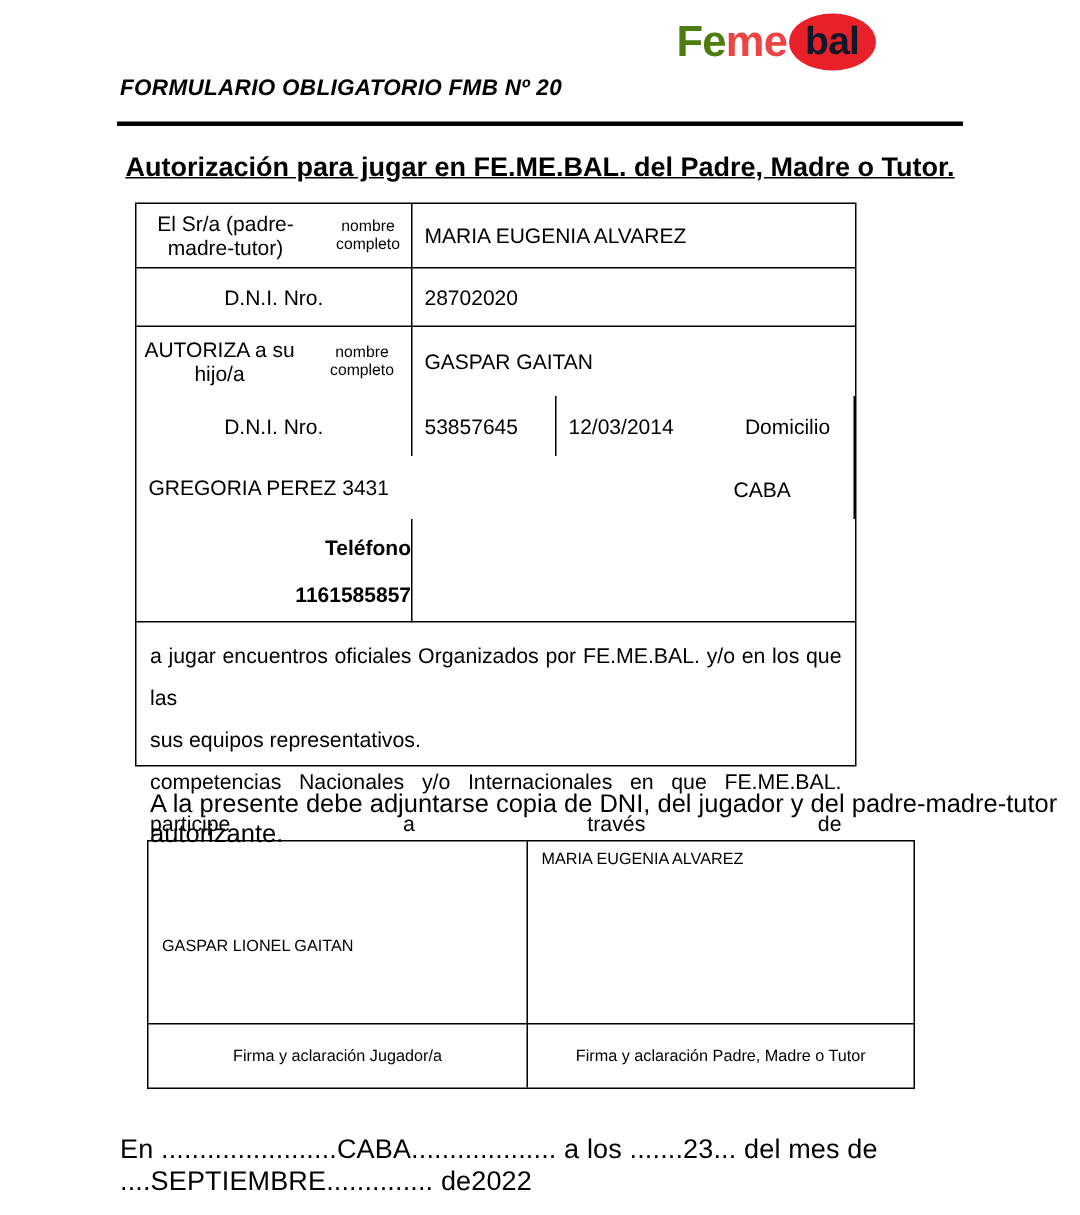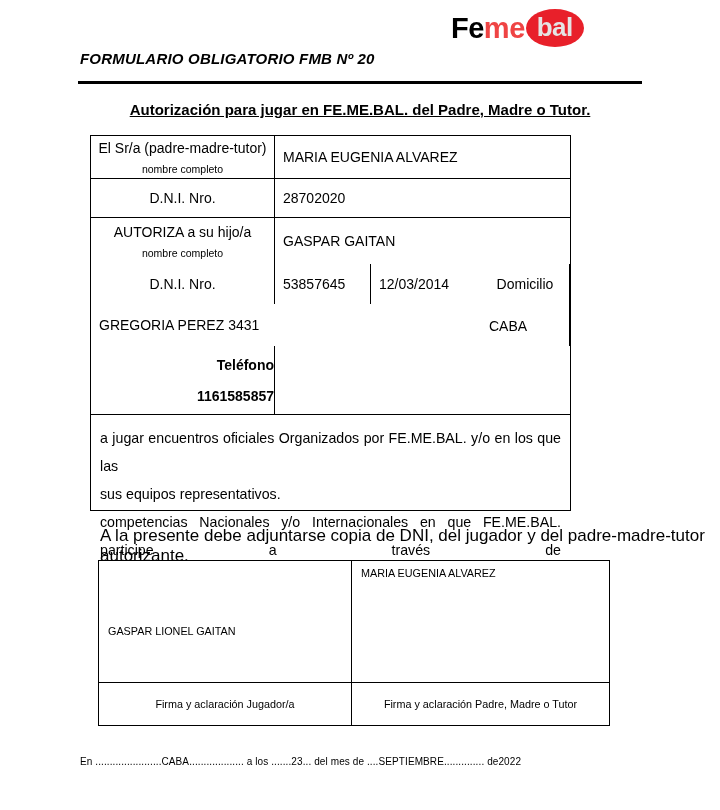--- a/index.html
+++ b/index.html
@@ -6,49 +6,49 @@
   body{
     width:720px;height:810px;background:#ffffff;position:relative;
     font-family:"Liberation Sans", sans-serif;color:#000;
     -webkit-font-smoothing:antialiased;
   }
   .abs{position:absolute;}
 
   
   .logo{top:9px;left:451px;display:flex;align-items:center;
         font-weight:bold;font-size:29px;letter-spacing:-0.5px;line-height:1;}
-  .logo .fe{color:#000000;}
+  .logo .fe{color:#4d7c0f;}
   .logo .me{color:#ef4444;}
-  .logo .oval{background:#e8202a;color:#e5e5e5;border-radius:50%;
+  .logo .oval{background:#e8202a;color:#0f172a;border-radius:50%;
         width:58px;height:38px;display:flex;align-items:center;justify-content:center;
         font-size:26px;font-weight:bold;margin-left:1px;box-shadow:inset -3px 0 0 #fff0;}
   .logo .oval span{transform:translateY(-1px);}
 
   
   .doc-title{top:50px;left:80px;font-size:15px;font-weight:bold;font-style:italic;letter-spacing:0.2px;}
   .head-rule{top:81px;left:78px;width:564px;height:3px;background:#000;}
   .subtitle{top:101px;left:0;width:720px;text-align:center;
-            font-size:15px;font-weight:bold;text-decoration:underline;}
+            font-size:18px;font-weight:bold;text-decoration:underline;}
 
   
   .main-table{
     top:135px;left:90px;width:479px;
     display:grid;
     grid-template-columns:184px 96px 110px 89px;
     grid-template-rows:43px 39px 46px 40px 42px 68px 96px;
     border:1.5px solid #000;
     font-size:14px;
   }
   .cell{box-sizing:border-box;}
   .br{border-right:1.5px solid #000;}
   .bb{border-bottom:1.5px solid #000;}
   .bt{border-top:1.5px solid #000;}
   .sp3{grid-column:span 3;}
   .sp4{grid-column:span 4;}
-  .lab{display:flex;flex-direction:column;align-items:center;justify-content:center;
+  .lab{display:flex;flex-direction:row;align-items:center;justify-content:center;
        text-align:center;gap:7px;}
   .lab .sub{font-size:10.5px;}
   .lab.top{justify-content:flex-start;padding-top:14px;}
   .val{display:flex;align-items:center;padding-left:8px;}
   .val.top{align-items:flex-start;padding-top:14px;}
   .tel{display:flex;flex-direction:column;align-items:flex-end;justify-content:center;gap:15px;font-weight:bold;}
   .wavy{text-decoration:underline;text-decoration-style:wavy;text-decoration-color:#e04040;
         text-decoration-thickness:1px;text-underline-offset:4px;}
   .gap-left{margin-left:4px;}
   .para{padding:9px 9px 0 9px;line-height:28px;font-size:14.2px;}
@@ -65,21 +65,21 @@
     grid-template-columns:253px 257px;
     grid-template-rows:121px 43px;
     border:1.5px solid #000;
     font-size:10.8px;
   }
   .sig-tl{padding:64px 8px 0 9px;}
   .sig-tr{padding:6px 8px 0 9px;}
   .sig-cap{display:flex;align-items:center;justify-content:center;text-align:center;}
 
   
-  .footer{top:756px;left:80px;font-size:10px;letter-spacing:0.1px;}
+  .footer{top:756px;left:80px;font-size:18px;letter-spacing:0.1px;}
 </style>
 </head>
 <body>
 
 <div class="abs logo">
   <span class="fe">Fe</span>
     <span class="me">me</span>
     <span class="oval">
       <span>bal</span>
     </span>

